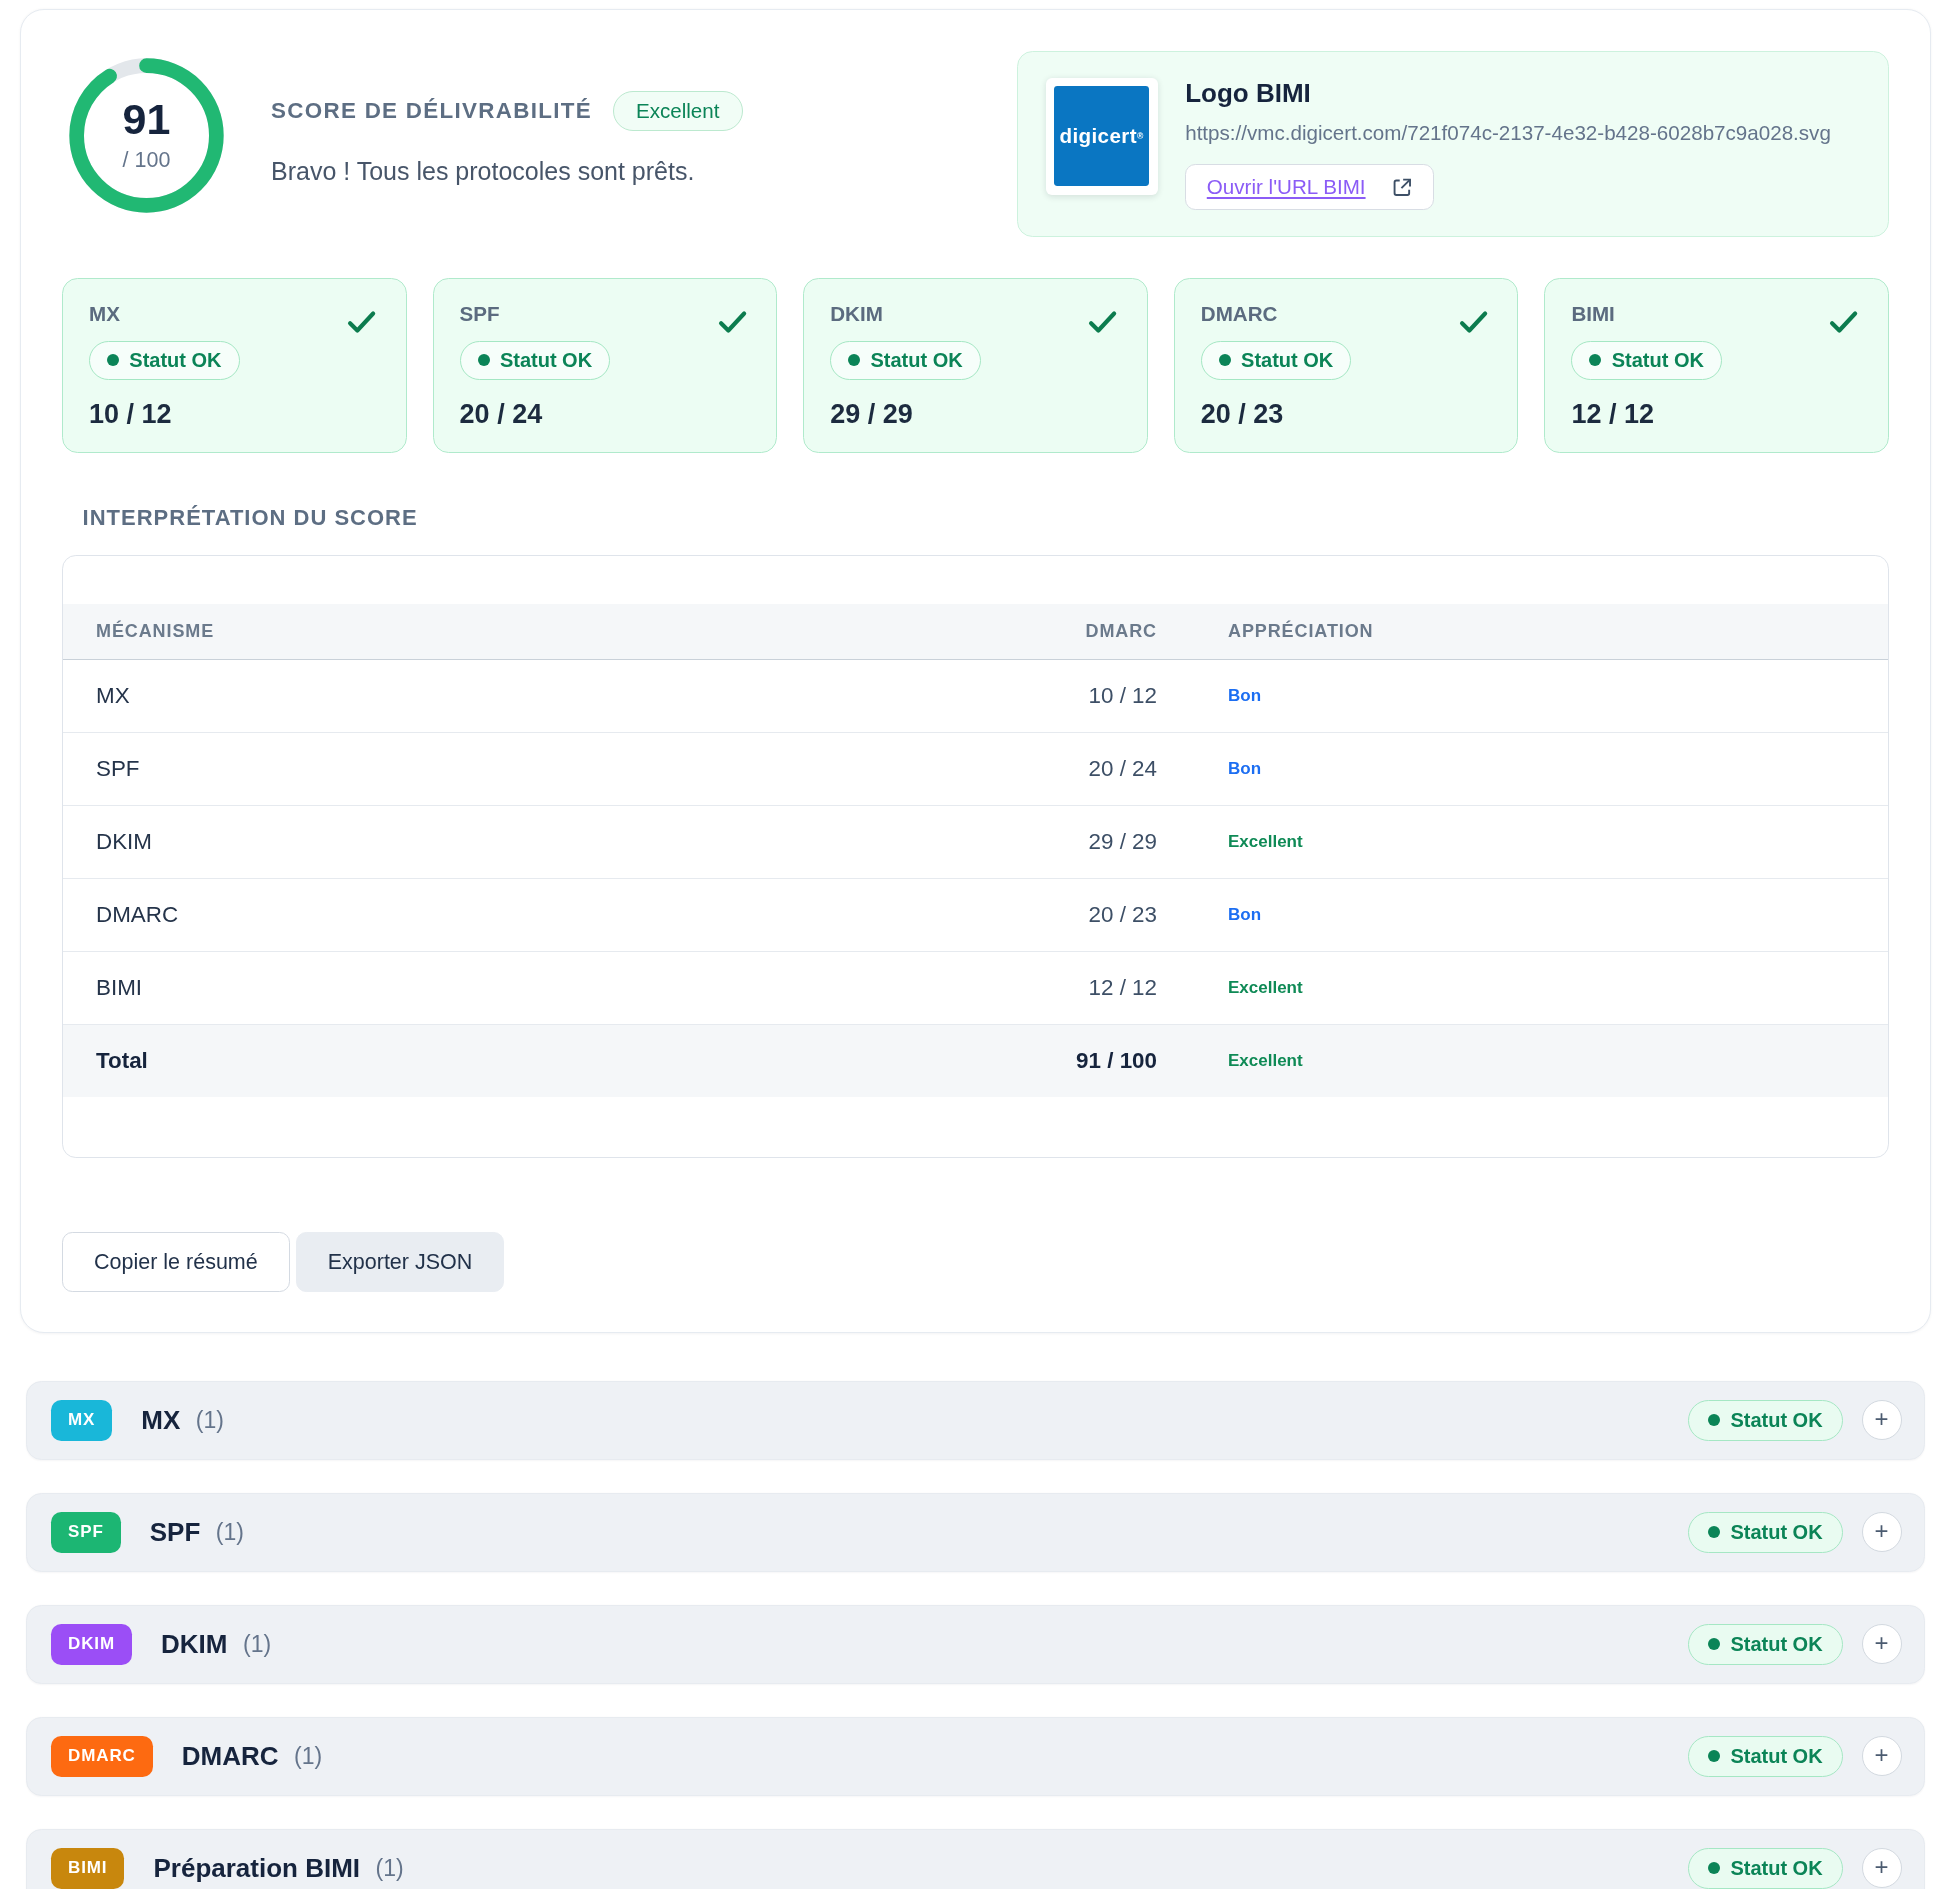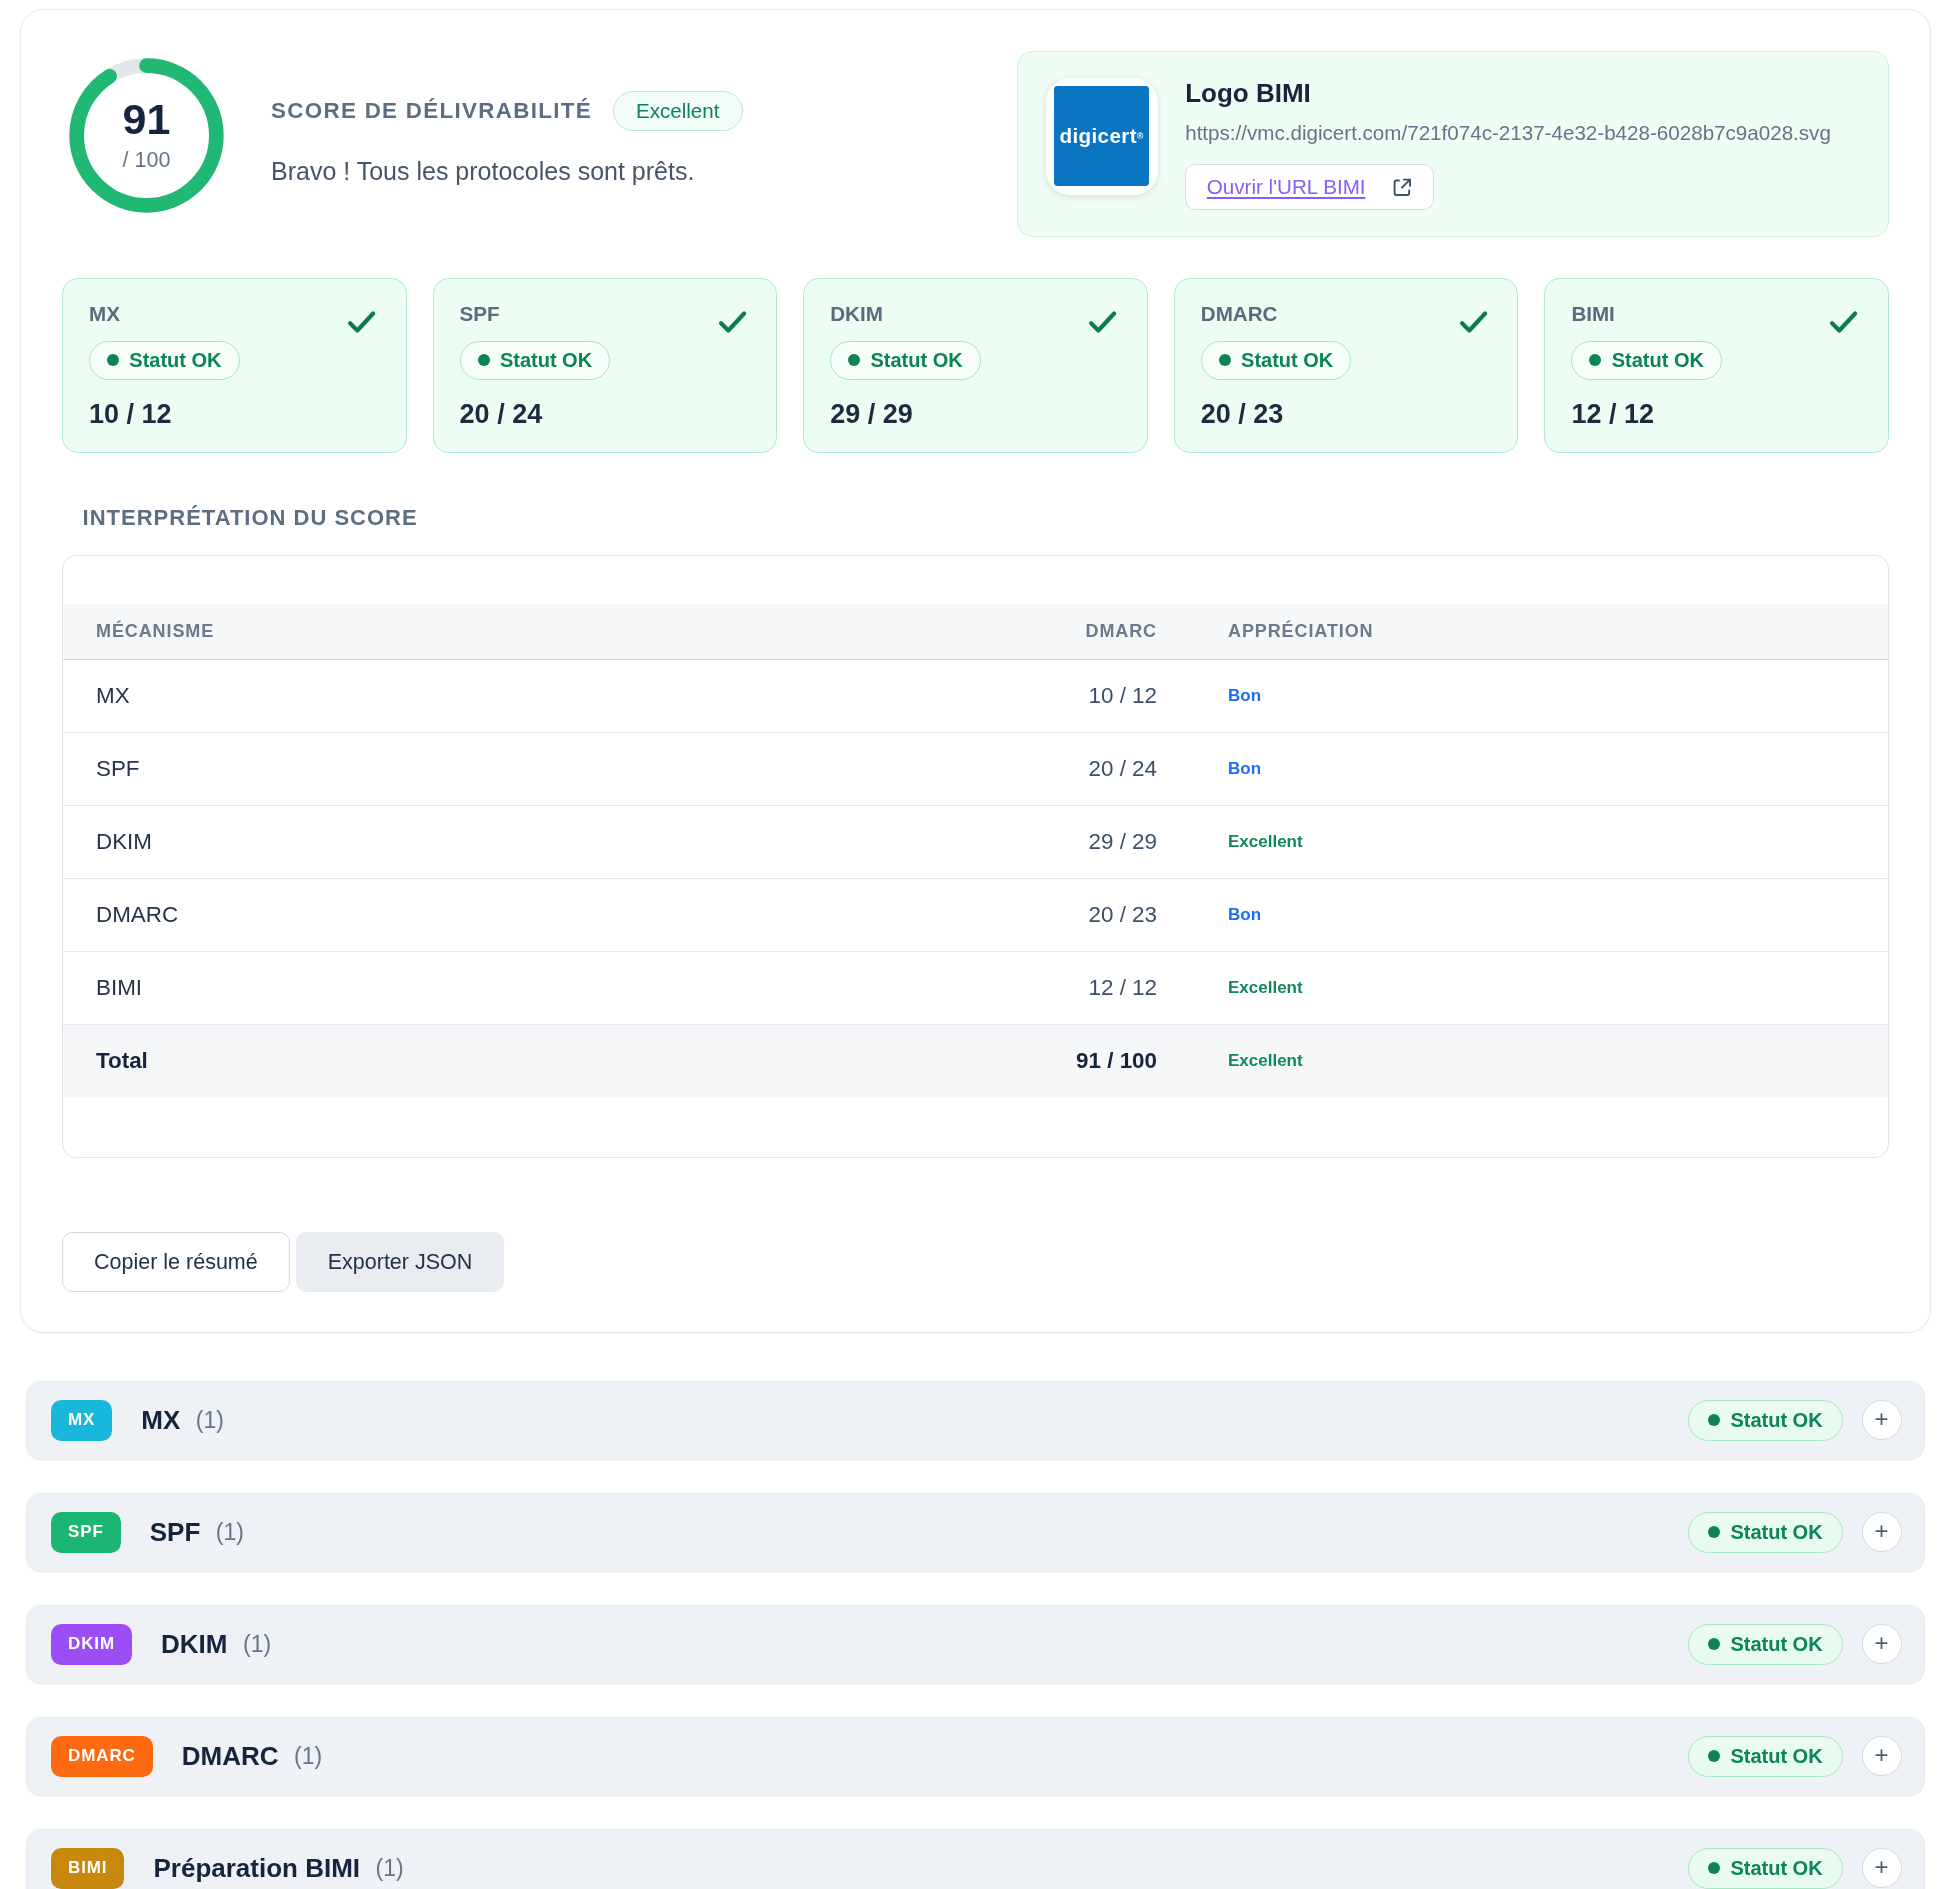--- a/index.html
+++ b/index.html
@@ -33,21 +33,21 @@
     border:1.7px solid #bce9cf; border-radius:860px; padding:6.9px 22.4px;
   }
   .score-message{ margin-top:26px; font-size:25px; color:#475569; }
 
   
   .bimi-panel{
     width:872px; background:#effdf5; border:1.7px solid #cdf2de;
     border-radius:15.5px; padding:26px 27.5px; display:flex; gap:27.5px; align-items:flex-start;
   }
   .bimi-logo-box{
-    background:#fff; border-radius:24px; padding:8.6px;
+    background:#fff; border-radius:6px; padding:8.6px;
     box-shadow:0 1.7px 6.9px rgba(16,24,40,.12); flex:0 0 auto;
   }
   .bimi-logo{
     width:95px; height:100px; border-radius:3.4px;
     display:flex; align-items:center; justify-content:center;
     color:#fff; font-size:20.6px; font-weight:bold; letter-spacing:0.4px;
   }
   .bimi-logo sup{ font-size:8.6px; }
   .bimi-title{ font-size:26px; font-weight:bold; color:#16243d; }
   .bimi-url{ font-size:20.6px; color:#64748b; margin-top:12px; word-break:break-all; }

